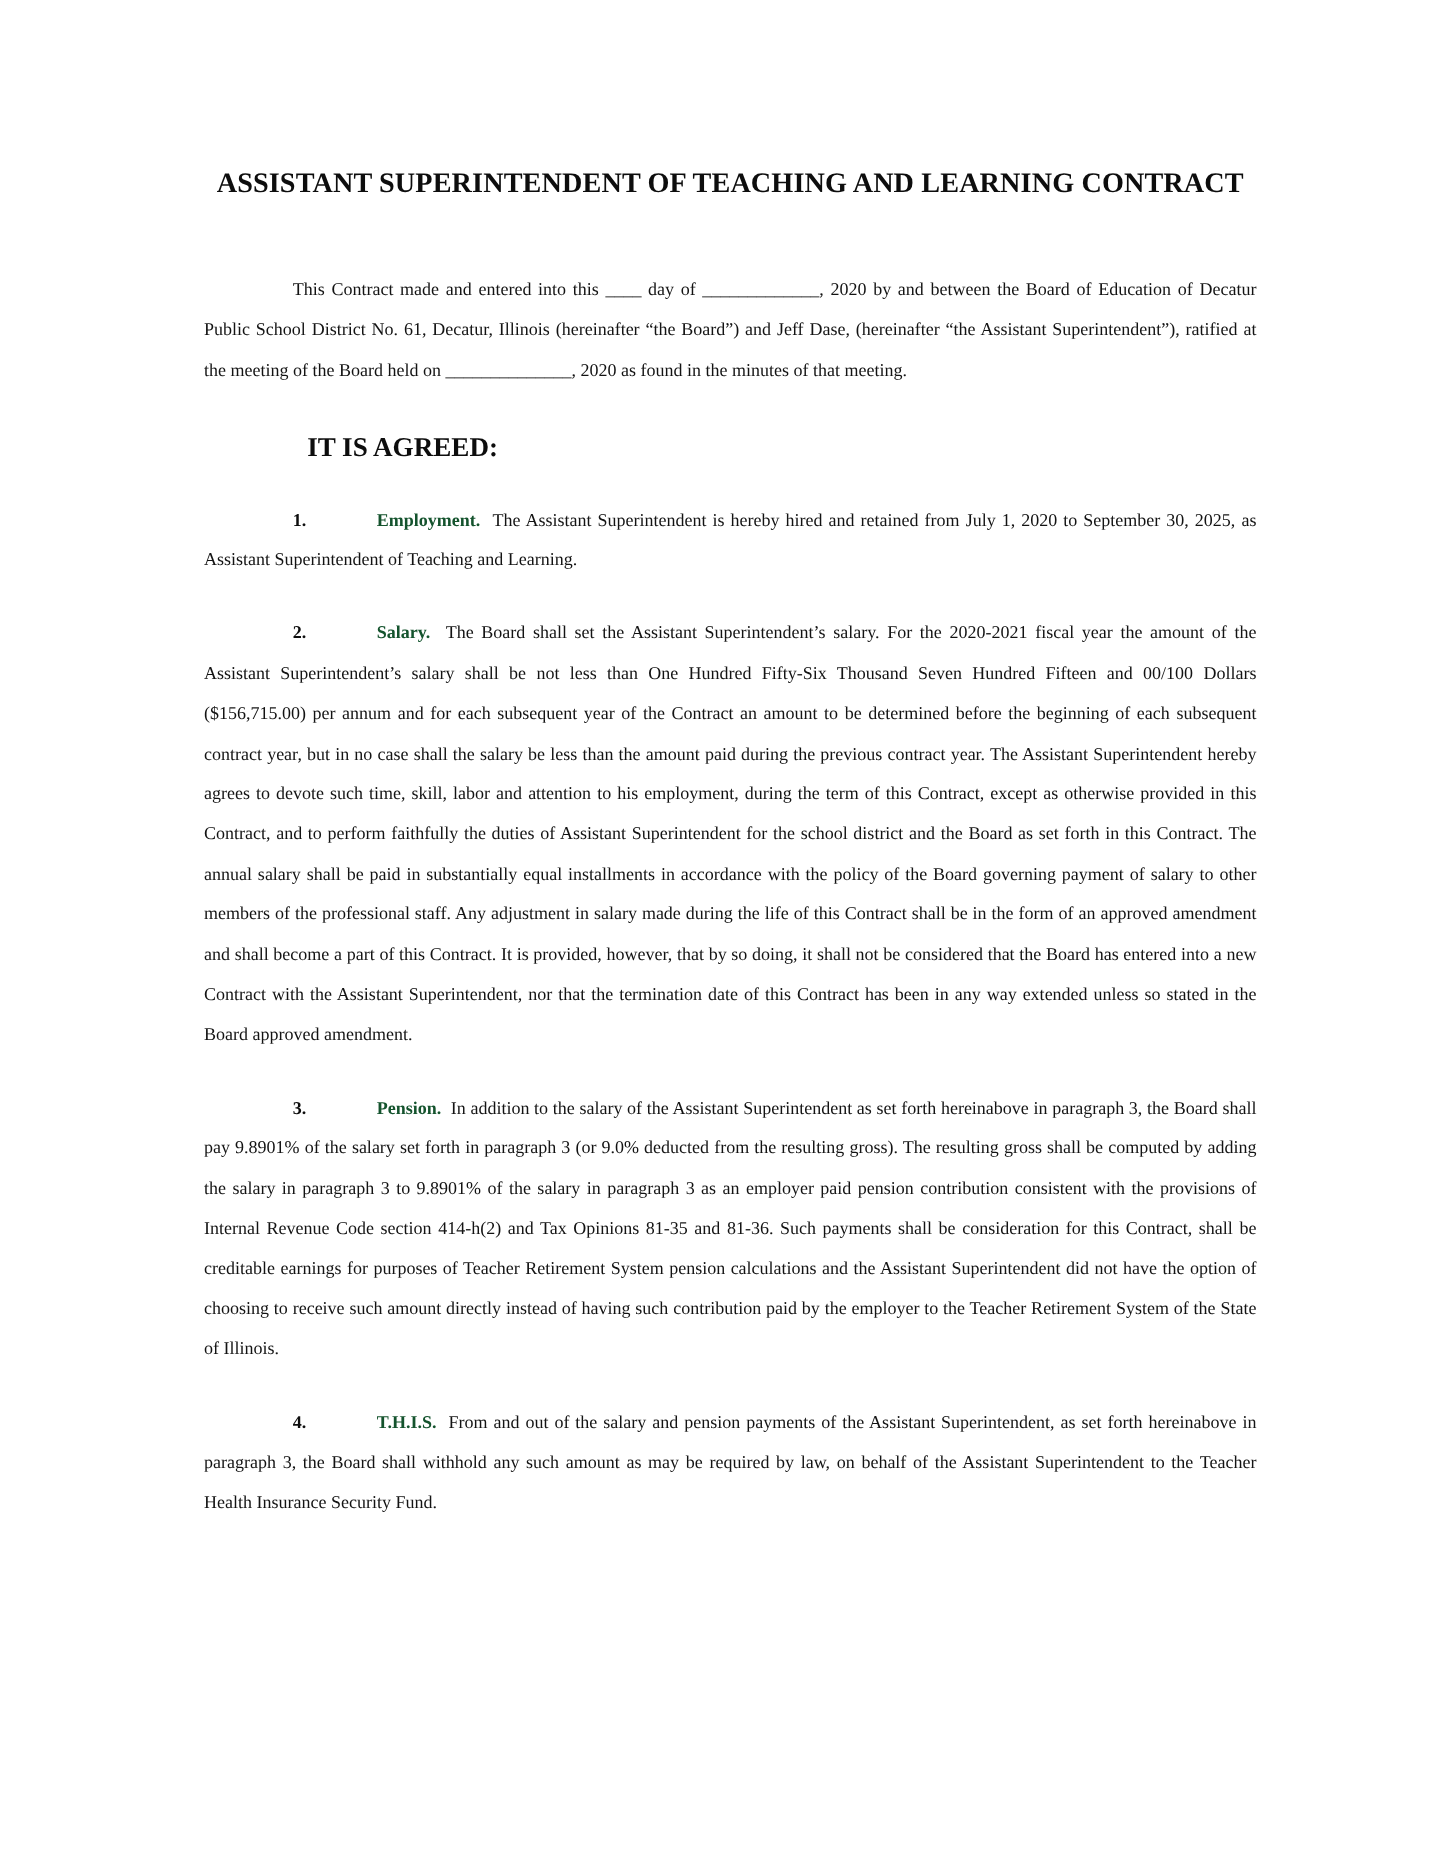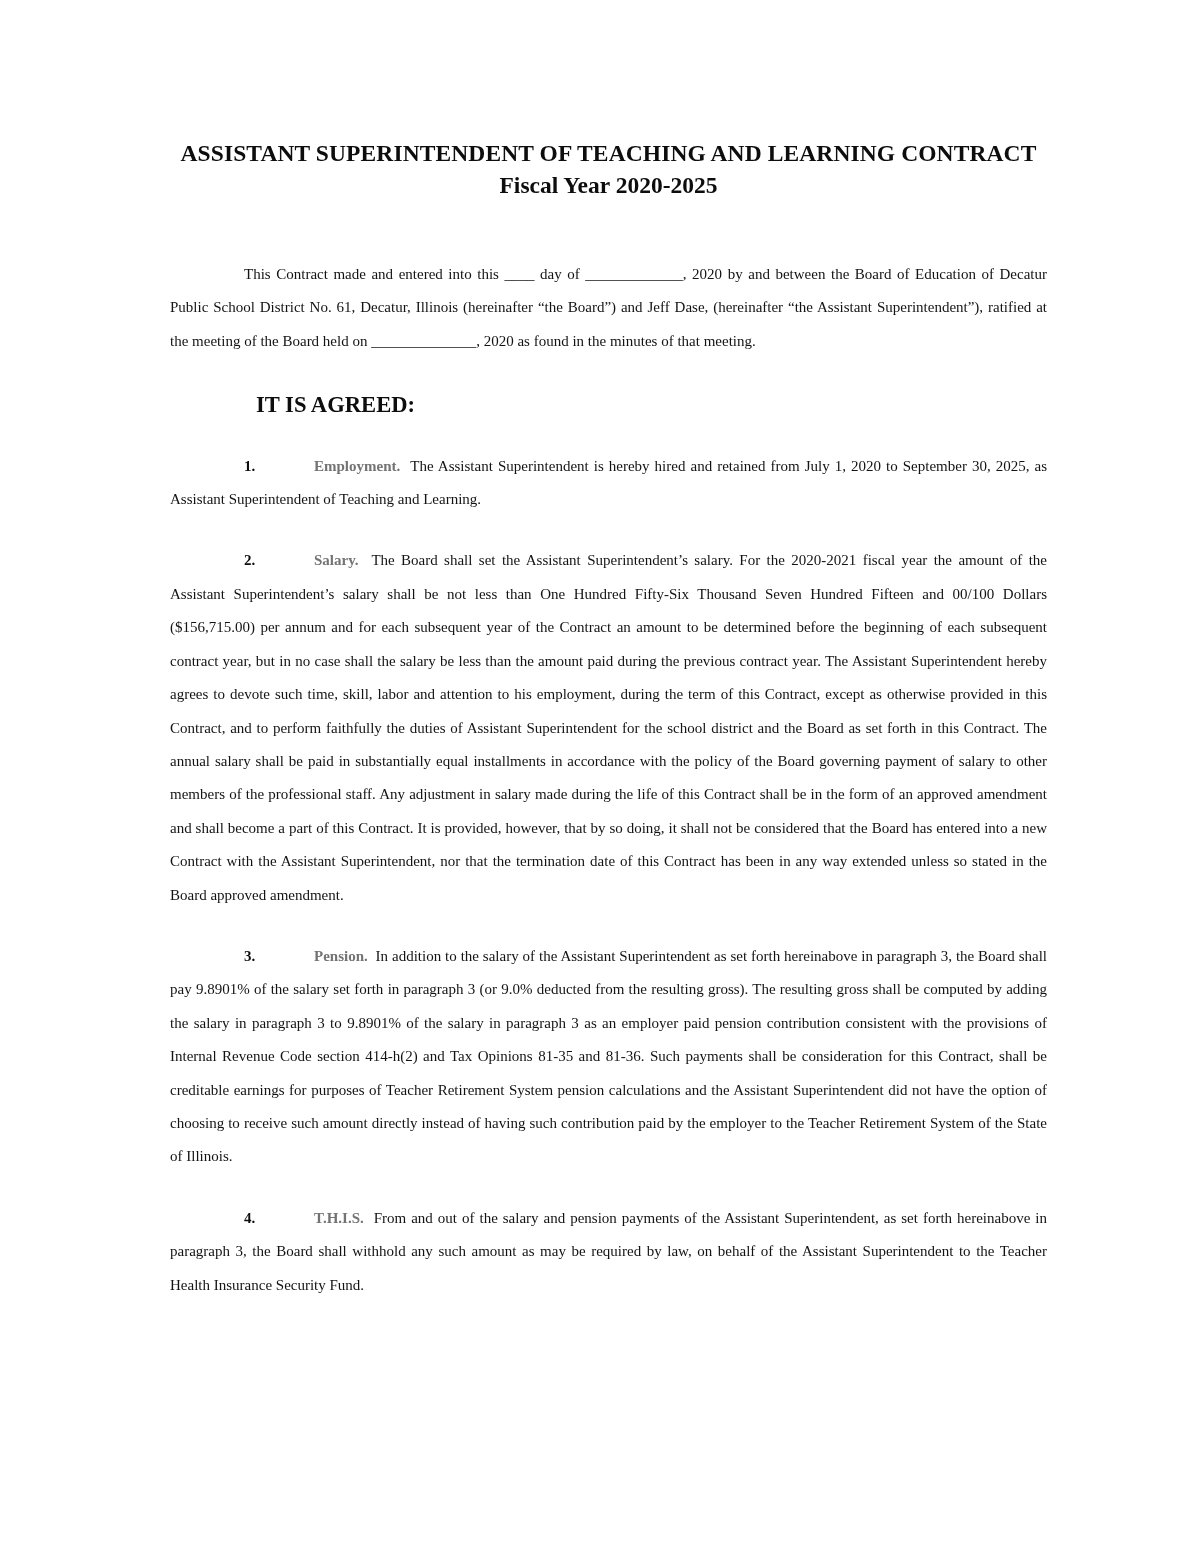--- a/index.html
+++ b/index.html
@@ -78,35 +78,34 @@
   }
   .clause .num {
     display: inline-block;
     width: 70px;
     margin-left: 74px;
     font-weight: bold;
     color: #0d0d0d;
   }
   .clause .term {
     font-weight: bold;
-    color: #737373;
+    color: #14532d;
   }
   .clause .term::after {
     content: "\00a0\00a0";
   }
 </style>
 </head>
 <body>
 
 <div class="page">
   <div class="doc-body">
 
     <div class="title-block">
       <div class="doc-title">ASSISTANT SUPERINTENDENT OF TEACHING AND LEARNING CONTRACT</div>
-      <div class="doc-subtitle">Fiscal Year 2020-2025</div>
     </div>
 
     <p class="para intro">This Contract made and entered into this ____ day of _____________, 2020 by and between the Board of Education of Decatur Public School District No. 61, Decatur, Illinois (hereinafter “the Board”) and Jeff Dase, (hereinafter “the Assistant Superintendent”), ratified at the meeting of the Board held on ______________, 2020 as found in the minutes of that meeting.</p>
 
     <p class="agreed">IT IS AGREED:</p>
 
     <p class="para clause">
       <span class="num">1.</span><span class="term">Employment.</span><span>The Assistant Superintendent is hereby hired and retained from July 1, 2020 to September 30, 2025, as Assistant Superintendent of Teaching and Learning.</span>
     </p>
 

